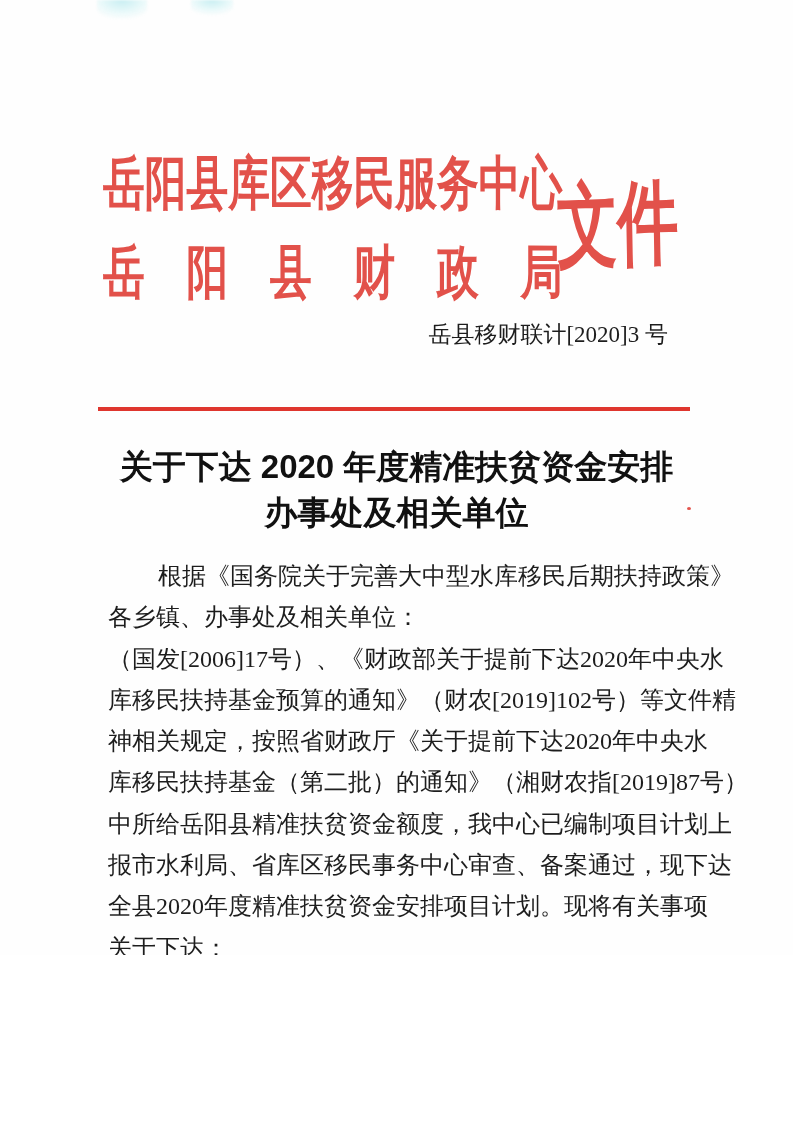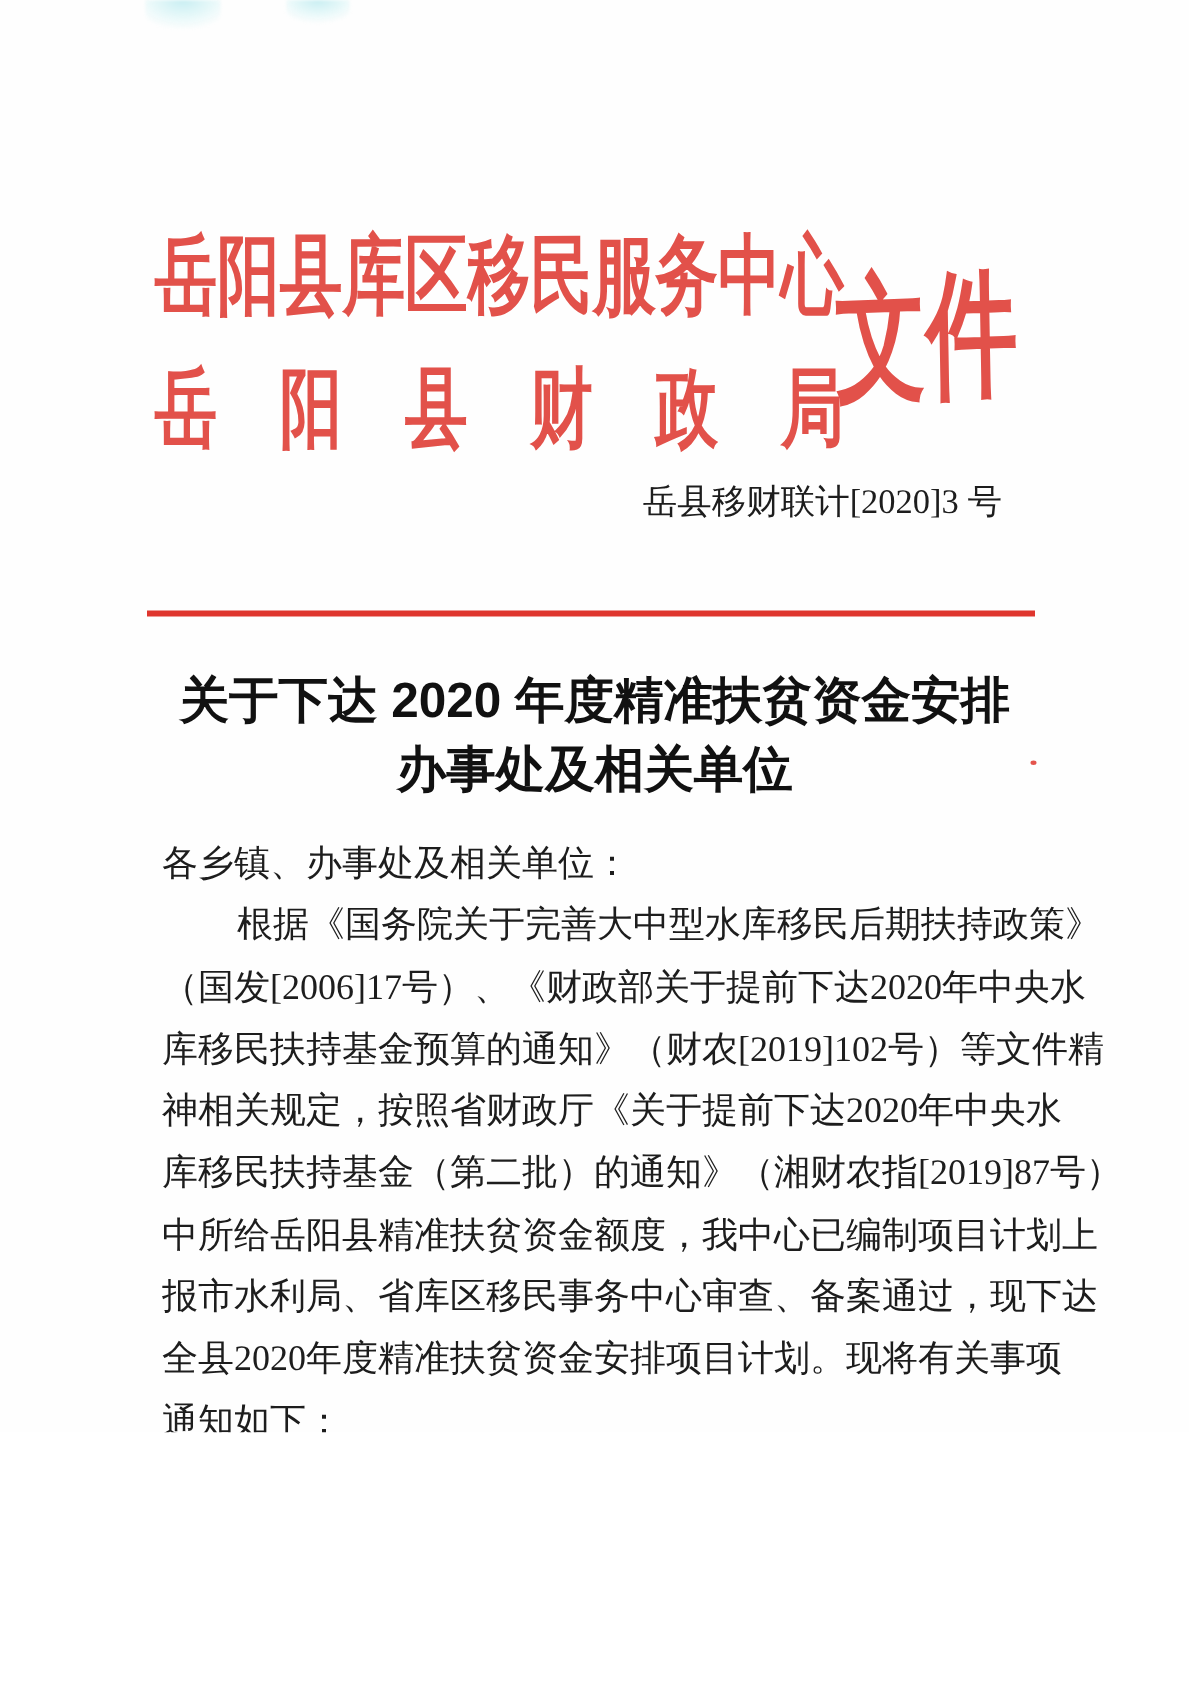--- a/index.html
+++ b/index.html
@@ -156,22 +156,22 @@
   </div>
 
   <div class="red-rule"></div>
 
   <h1 class="doc-title">
     <span>关于下达 2020 年度精准扶贫资金安排</span><br>
     <span>办事处及相关单位</span>
   </h1>
 
   <main class="body-block">
+    <div class="line indent">根据《国务院关于完善大中型水库移民后期扶持政策》</div>
     <div class="line">各乡镇、办事处及相关单位：</div>
-    <div class="line indent">根据《国务院关于完善大中型水库移民后期扶持政策》</div>
     <div class="line jline">
         <span>（</span>
         <span>国</span>
         <span>发</span>
         <span>[</span>
         <span>2</span>
         <span>0</span>
         <span>0</span>
         <span>6</span>
         <span>]</span>
@@ -381,17 +381,17 @@
         <span>计</span>
         <span>划</span>
         <span>。</span>
         <span>现</span>
         <span>将</span>
         <span>有</span>
         <span>关</span>
         <span>事</span>
         <span>项</span>
       </div>
-    <div class="line">通知如下：</div>
+    <div class="line">关于下达：</div>
     <div class="line indent heading">一、项目计划的主要内容：</div>
   </main>
 
 </div>
 
 </body></html>

